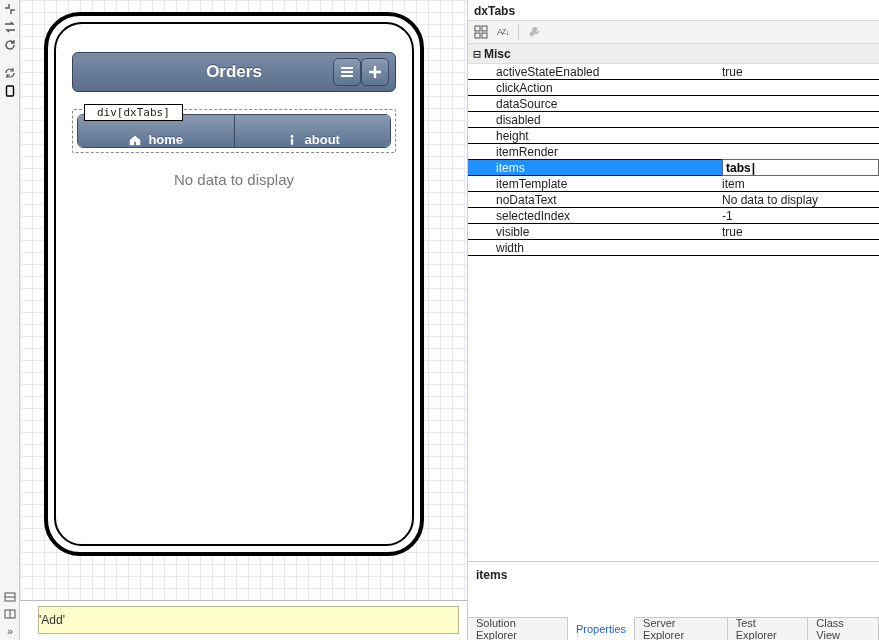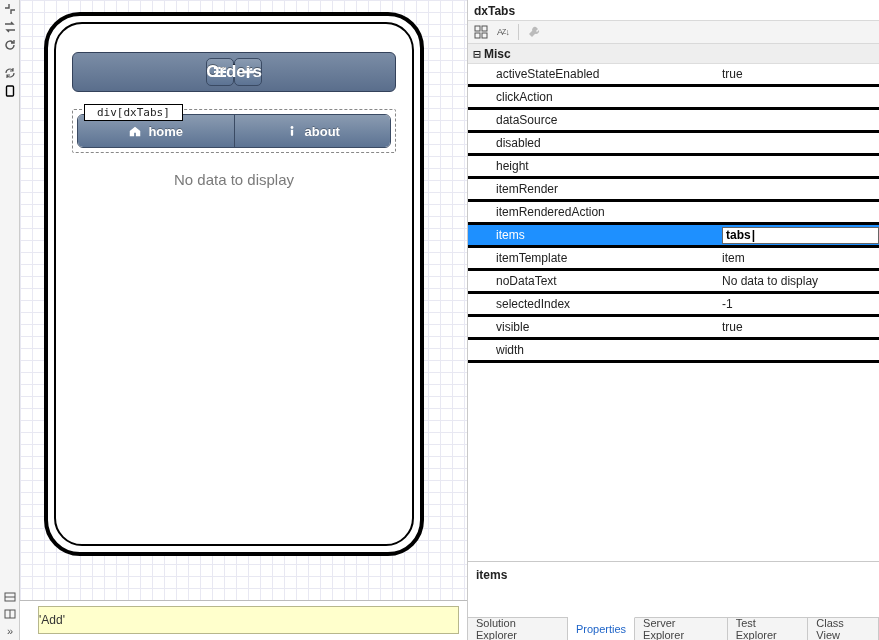--- a/index.html
+++ b/index.html
@@ -14,48 +14,48 @@
 
 .design-area{position:absolute;left:20px;top:0;right:0;bottom:40px;
   background-color:#fff;
   background-image:linear-gradient(#e8e8f2 1px,transparent 1px),linear-gradient(90deg,#e8e8f2 1px,transparent 1px);
   background-size:12px 12px;
   overflow:hidden}
 
 .device{position:absolute;left:24px;top:12px;width:380px;height:544px;border:4px solid #000;border-radius:36px;background:#fff}
 .device-inner{position:absolute;inset:6px;border:2px solid #000;border-radius:28px;background:#fff;overflow:hidden}
 
-.app-hdr{margin:28px 16px 17px 16px;height:40px;background:linear-gradient(#7b8da6,#5a6e8c);border:1px solid #33415a;border-radius:6px;display:flex;align-items:center;justify-content:center;padding:0 6px;position:relative}
+.app-hdr{margin:28px 16px 17px 16px;height:40px;background:linear-gradient(#7b8da6,#5a6e8c);border:1px solid #33415a;border-radius:6px;display:flex;align-items:center;justify-content:flex-end;padding:0 6px;position:relative}
 .hdr-btn{width:28px;height:28px;background:linear-gradient(#8a9bb1,#5c7393);border:1px solid #3a4a63;border-radius:5px;display:flex;align-items:center;justify-content:center;color:#fff;font-size:16px;font-weight:bold}
 .hdr-title{position:absolute;left:0;right:0;text-align:center;color:#fff;font-size:17px;font-weight:bold;text-shadow:0 -1px 0 rgba(0,0,0,.4);pointer-events:none}
 
 .sel-tag{position:absolute;left:28px;top:80px;background:#fff;border:1px solid #000;padding:1px 12px;font-size:11px;font-family:Consolas,monospace;z-index:5}
 
 .tabs-wrap{margin:16px 16px 0 16px;border:1px dashed #888;padding:4px;border-radius:2px}
 .tabs{display:flex;height:34px;border:1px solid #3a4a63;border-radius:6px;overflow:hidden}
-.tab{flex:1;display:flex;align-items:center;justify-content:center;gap:6px;background:linear-gradient(#8a9bb1,#5c7393);color:#fff;font-size:13px;font-weight:bold;text-shadow:0 -1px 0 rgba(0,0,0,.3)}
+.tab{flex:1;display:flex;align-items:flex-end;justify-content:center;gap:6px;background:linear-gradient(#8a9bb1,#5c7393);color:#fff;font-size:13px;font-weight:bold;text-shadow:0 -1px 0 rgba(0,0,0,.3)}
 .tab+.tab{border-left:1px solid #3a4a63}
 .tab .ic{width:14px;height:14px}
 
 .nodata{text-align:center;margin-top:18px;color:#7a7a7a;font-size:15px}
 
 
 .strip{position:absolute;left:20px;right:0;bottom:0;height:40px;border-top:1px solid #bbb;background:#fff}
 .add-box{position:absolute;left:18px;top:5px;right:8px;height:28px;background:#ffffcc;border:1px solid #b7b78c;padding:4px 0;font-size:12px;color:#333}
 
 
 .right{flex:1;height:640px;border-left:1px solid #c9c9c9;background:#fff;display:flex;flex-direction:column;position:relative}
 .rt-title{padding:4px 6px 2px 6px;font-weight:bold;font-size:12px}
 .rt-tools{height:24px;border-top:1px solid #d9d9d9;border-bottom:1px solid #d9d9d9;background:#f4f4f4;display:flex;align-items:center;gap:4px;padding:0 4px}
 .tool{width:18px;height:18px;display:flex;align-items:center;justify-content:center;border:1px solid transparent;color:#555;font-size:11px}
 
 .grid{flex:1;overflow:auto}
 .cat{display:flex;align-items:center;height:20px;background:#eee;border-bottom:1px solid #ddd;font-weight:bold;padding-left:2px}
 .cat .pm{width:14px;text-align:center;font-family:monospace}
-.row{display:flex;height:23px;align-items:center;border-bottom:3px solid #000000}
+.row{display:flex;height:16px;align-items:center;border-bottom:1px solid #000000}
 .row .k{width:250px;padding-left:28px;white-space:nowrap;overflow:hidden}
 .row .v{flex:1;padding-left:4px;white-space:nowrap;overflow:hidden}
 .row.sel{background:#1e90ff;color:#fff}
 .row.sel .v{color:#000}
 .row.sel .v .valbox{background:#fff;border:1px solid #666;height:17px;display:flex;align-items:center;padding:0 3px;font-weight:bold}
 
 .desc{height:56px;border-top:1px solid #c9c9c9;padding:6px 8px}
 .desc .dk{font-weight:bold}
 
 .bottom-tabs{height:23px;border-top:1px solid #c9c9c9;background:#f4f4f4;display:flex;align-items:stretch;font-size:11px}
@@ -204,24 +204,20 @@
             <div class="k">disabled</div>
           </div>
           <div class="row">
             <div class="k">height</div>
             <div class="v"></div>
           </div>
           <div class="row">
             <div class="k">itemRender</div>
             <div class="v"></div>
           </div>
-          <div class="row">
-            <div class="k">itemRenderedAction</div>
-            <div class="v"></div>
-          </div>
           <div class="row sel">
             <div class="k">items</div>
             <div class="v">
               <div class="valbox">tabs<span style="margin-left: 1px; animation: auto ease 0s 1 normal none running none; color: rgb(0, 0, 0);">|</span></div>
             </div>
           </div>
           <div class="row">
             <div class="k">itemTemplate</div>
             <div class="v">item</div>
           </div>

